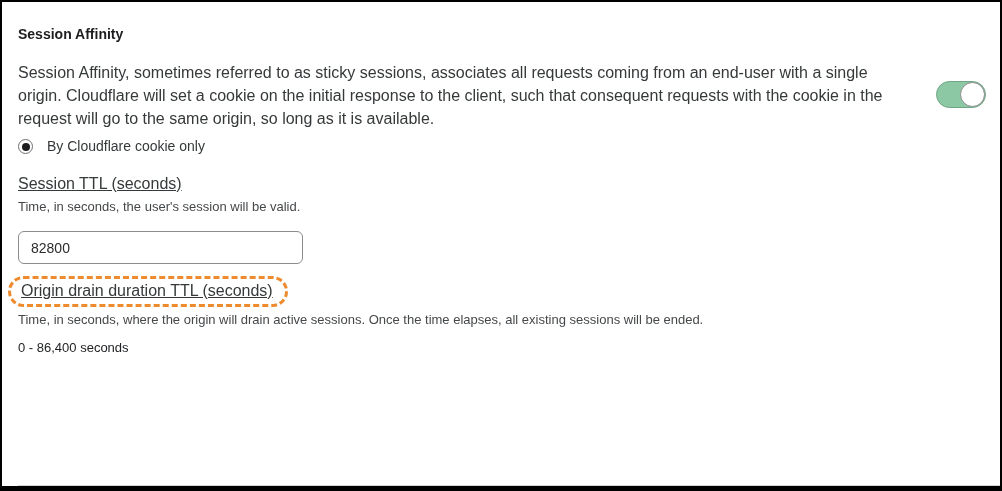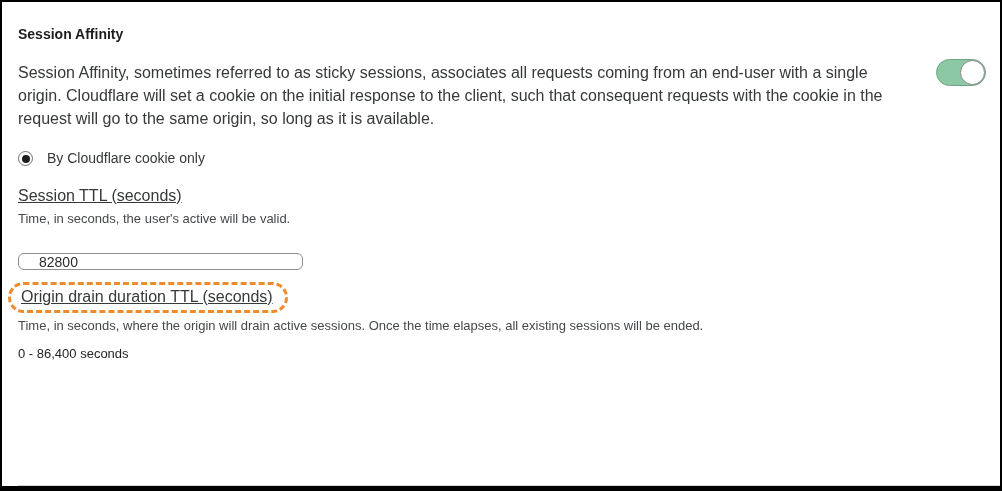--- a/index.html
+++ b/index.html
@@ -22,21 +22,21 @@
   }
   .panel-title {
     margin-top: 14px;
     font-size: 14px;
     line-height: 20px;
     font-weight: bold;
     color: #1d1d1f;
   }
   .desc-row {
     display: flex;
-    align-items: flex-start;
+    align-items: center;
     justify-content: space-between;
     margin-top: 17px;
   }
   .panel-description {
     width: 896px;
     font-size: 16px;
     line-height: 23px;
     color: #36393a;
   }
   
@@ -56,21 +56,21 @@
     position: absolute;
     top: 0px;
     right: 0px;
     width: 25px;
     height: 25px;
     border-radius: 50%;
     background: #ffffff;
     border: 1px solid #8a8a8a;
   }
   
-  .radio-group { margin-top: 20px; }
+  .radio-group { margin-top: 8px; }
   .radio-row {
     display: flex;
     align-items: center;
     margin-bottom: 19px;
     cursor: pointer;
   }
   .radio-circle {
     width: 15px;
     height: 15px;
     border-radius: 50%;
@@ -113,27 +113,27 @@
     padding: 2px 12px 3px 10px;
   }
   .field-helper {
     margin-top: 5px;
     font-size: 13px;
     line-height: 16px;
     color: #45484a;
   }
   .text-input {
     display: block;
-    margin-top: 26px;
+    margin-top: 16px;
     width: 285px;
-    height: 17px;
+    height: 33px;
     border: 1px solid #8d8d8d;
     border-radius: 6px;
     background: #ffffff;
-    padding: 0 20px;
+    padding: 0 12px;
     font-family: "Liberation Sans", "DejaVu Sans", sans-serif;
     font-size: 14px;
     color: #2b2b2b;
     outline: none;
   }
   .field-hint {
     margin-top: 12px;
     font-size: 13px;
     line-height: 16px;
     color: #222325;
@@ -166,21 +166,21 @@
       <div class="radio-row" role="radio" aria-checked="true">
         <span class="radio-circle selected"></span>
         <span class="radio-label">By Cloudflare cookie only</span>
       </div>
     </div>
 
     <div class="field">
       <div class="field-label-wrap">
         <span class="field-label">Session TTL (seconds)</span>
       </div>
-      <div class="field-helper">Time, in seconds, the user's active will be valid.</div>
+      <div class="field-helper">Time, in seconds, the user's session will be valid.</div>
       <input class="text-input" type="text" value="82800" style="">
     </div>
 
     <div class="field">
       <div class="field-label-wrap highlighted">
         <span class="highlight-outline">
           <span class="field-label">Origin drain duration TTL (seconds)</span>
         </span>
       </div>
       <div class="field-helper">Time, in seconds, where the origin will drain active sessions. Once the time elapses, all existing sessions will be ended.</div>

